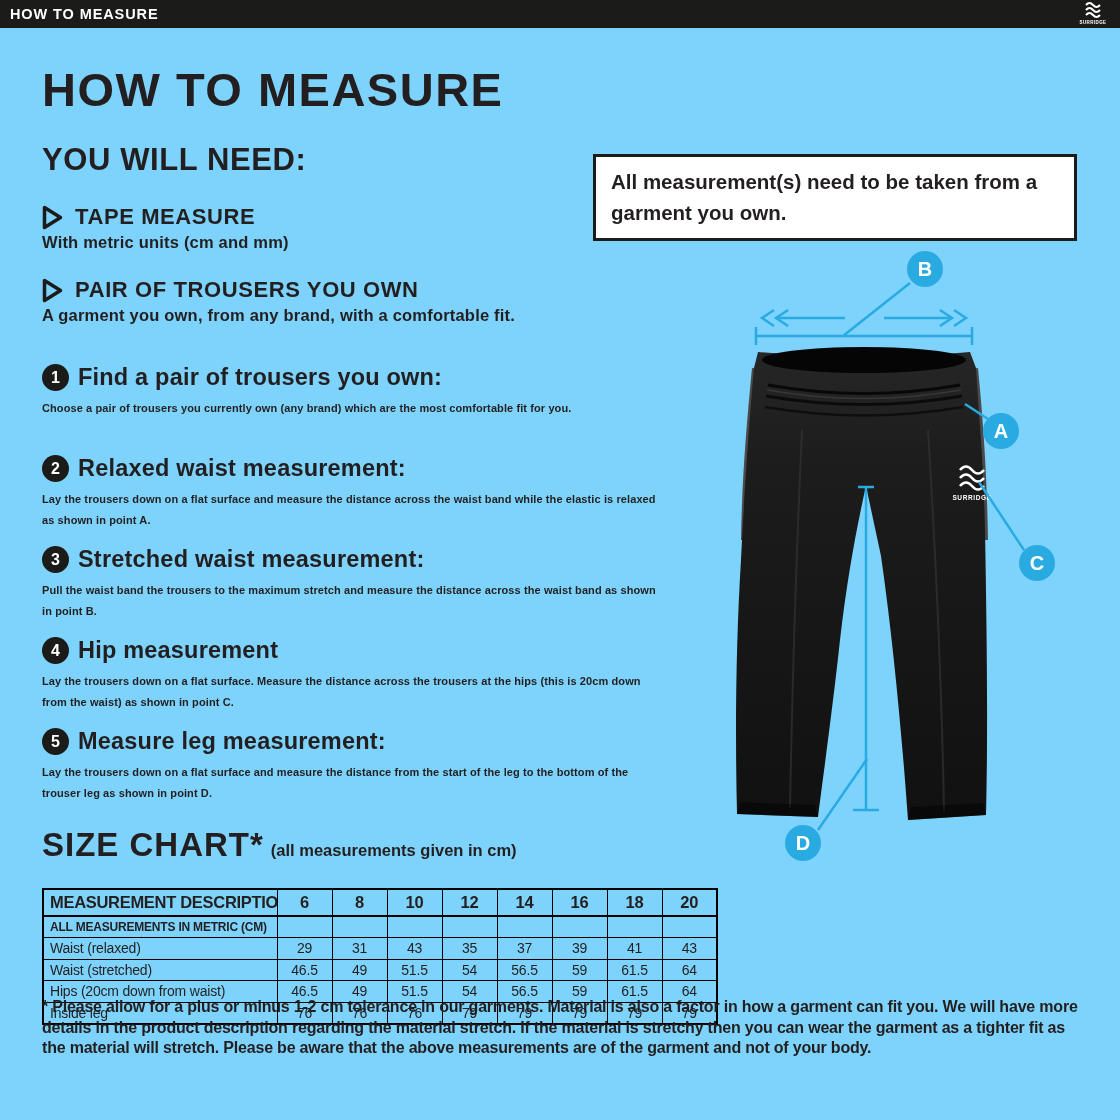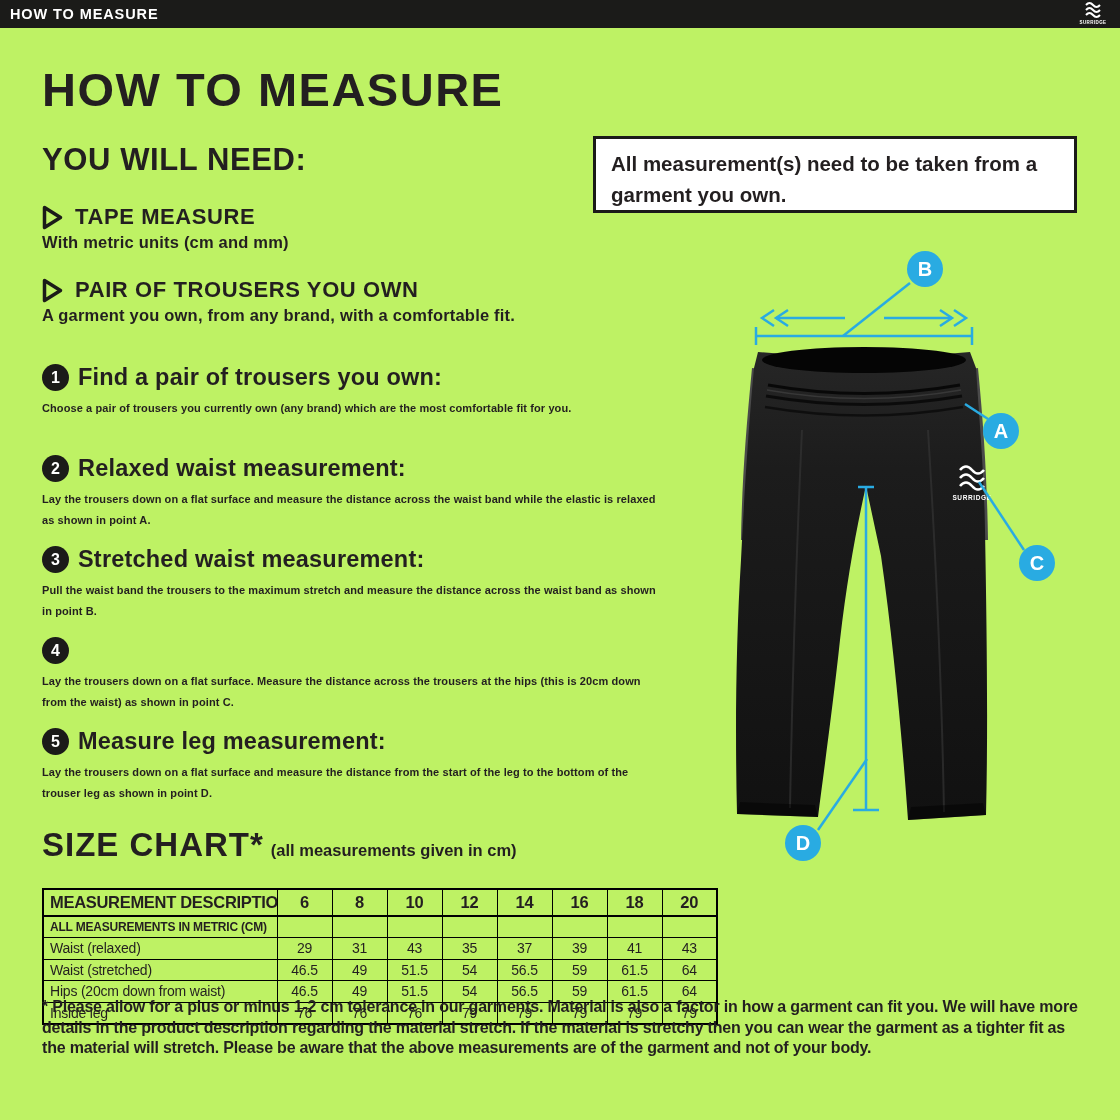--- a/index.html
+++ b/index.html
@@ -1,17 +1,17 @@
 <!DOCTYPE html>
 <html><head>
 <meta charset="utf-8">
 <style>
   html,body{margin:0;padding:0;background:#ffffff;}
   body{font-family:"Liberation Sans",sans-serif;color:#231f20;}
-  .page{position:relative;width:1120px;height:1120px;background:#bef264;overflow:hidden;}
+  .page{position:relative;width:1120px;height:1120px;background:#7dd3fc;overflow:hidden;}
 
   
   .topbar{position:absolute;left:0;top:0;width:1120px;height:28px;background:#1b1b19;
           display:flex;align-items:center;justify-content:space-between;padding:0 10px;box-sizing:border-box;}
   .topbar-title{color:#fff;font-weight:bold;font-size:14.5px;letter-spacing:.9px;}
 
   
   .page-title{position:absolute;left:42px;top:62px;margin:0;font-size:47px;font-weight:bold;letter-spacing:1.5px;}
   .ywn-heading{position:absolute;left:42px;top:142px;margin:0;font-size:31px;font-weight:bold;letter-spacing:.6px;}
 
@@ -30,21 +30,21 @@
   .step:nth-child(3){top:546px}
   .step:nth-child(4){top:637px}
   .step:nth-child(5){top:728px}
   .step-head{display:flex;align-items:center;gap:9px;}
   .step-num{flex:0 0 auto;width:27px;height:27px;border-radius:50%;background:#1b1b19;color:#fff;
             font-weight:bold;font-size:16px;display:flex;align-items:center;justify-content:center;}
   .step-title{font-size:23.5px;font-weight:bold;letter-spacing:.2px;}
   .step-body{margin:7px 0 0;font-size:11px;font-weight:bold;line-height:21px;width:620px;letter-spacing:.1px;}
 
   
-  .note-box{position:absolute;left:593px;top:136px;width:484px;height:77px;border:3px solid #1b1b19;
+  .note-box{position:absolute;left:593px;top:154px;width:484px;height:87px;border:3px solid #1b1b19;
             box-sizing:border-box;padding:10px 15px;background:#fff;}
   .note-box p{margin:0;font-size:20.5px;font-weight:bold;line-height:1.5;}
 
   
   .diagram{position:absolute;left:700px;top:240px;}
 
   
   .sc-heading{position:absolute;left:42px;top:826px;}
   .sc-title{font-size:33px;font-weight:bold;letter-spacing:1px;}
   .sc-note{font-size:16.5px;font-weight:bold;margin-left:7px;}
@@ -123,20 +123,21 @@
       <div class="step">
         <div class="step-head">
           <span class="step-num">3</span>
           <span class="step-title">Stretched waist measurement:</span>
         </div>
         <p class="step-body">Pull the waist band the trousers to the maximum stretch and measure the distance across the waist band as shown in point B.</p>
       </div>
       <div class="step">
         <div class="step-head">
           <span class="step-num">4</span>
+          <span class="step-title">Hip measurement</span>
         </div>
         <p class="step-body">Lay the trousers down on a flat surface. Measure the distance across the trousers at the hips (this is 20cm down from the waist) as shown in point C.</p>
       </div>
       <div class="step">
         <div class="step-head">
           <span class="step-num">5</span>
           <span class="step-title">Measure leg measurement:</span>
         </div>
         <p class="step-body">Lay the trousers down on a flat surface and measure the distance from the start of the leg to the bottom of the trouser leg as shown in point D.</p>
       </div>

